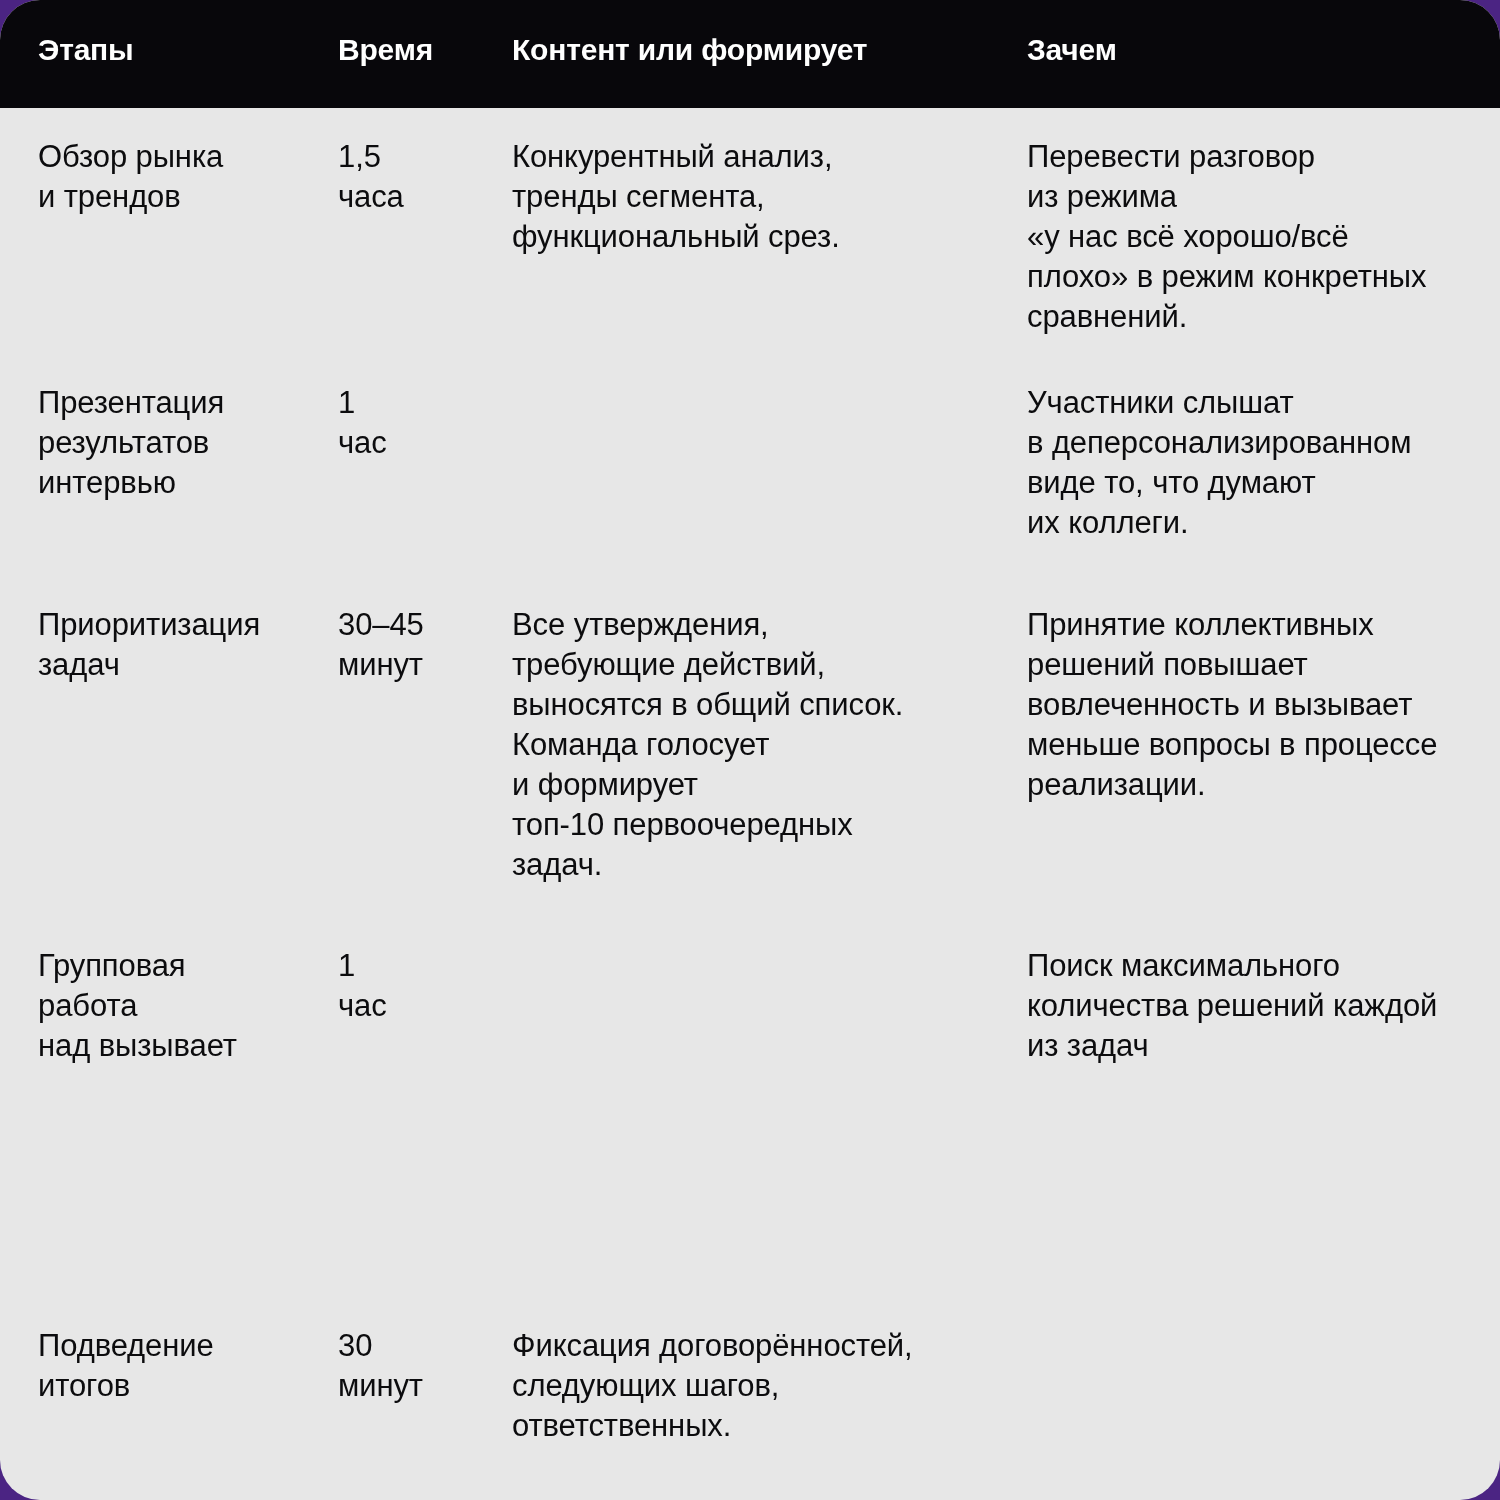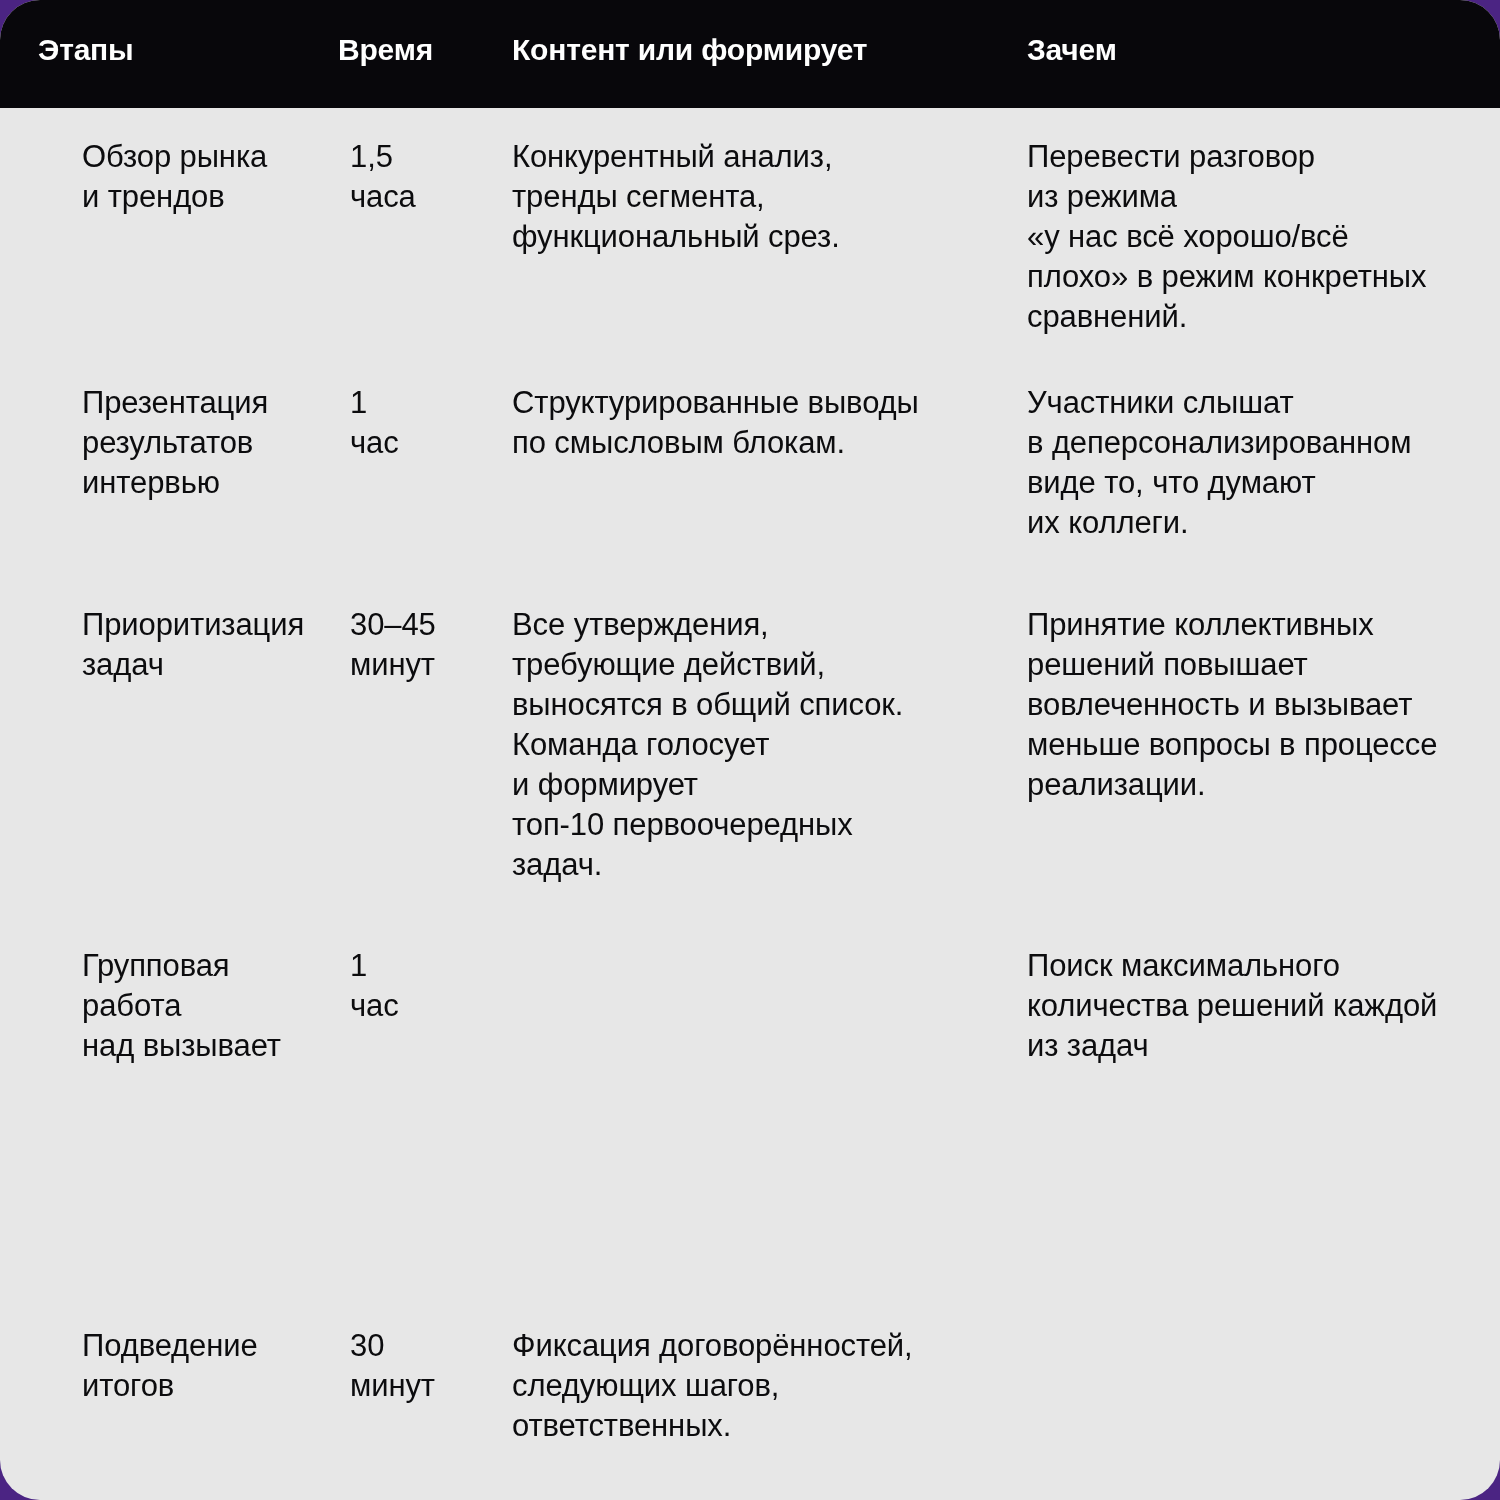--- a/index.html
+++ b/index.html
@@ -64,22 +64,22 @@
 
   .cell {
     position: absolute;
     color: #0c0c0e;
     font-size: 31px;
     line-height: 40px;
     letter-spacing: -0.1px;
     white-space: pre-line;
     font-weight: 400;
   }
-  .c0 { left: 38px;   width: 290px; margin-left: 44px; }
-  .c1 { left: 350px;  width: 165px; }
+  .c0 { left: 38px;   width: 290px; }
+  .c1 { left: 338px;  width: 165px; }
   .c2 { left: 512px;  width: 500px; }
   .c3 { left: 1027px; width: 470px; }
 
   
   .row-0 { height: 246px; }
   .row-1 { height: 222px; }
   .row-2 { height: 341px; }
   .row-3 { height: 380px; }
   .row-4 { height: 200px; }
 
@@ -113,22 +113,20 @@
 плохо» в режим конкретных
 сравнений.</div>
     </div>
 
     <div class="row row-1">
       <div class="cell c0">Презентация
 результатов
 интервью</div>
       <div class="cell c1">1
 час</div>
-      <div class="cell c2">Структурированные выводы
-по смысловым блокам.</div>
       <div class="cell c3">Участники слышат
 в деперсонализированном
 виде то, что думают
 их коллеги.</div>
     </div>
 
     <div class="row row-2">
       <div class="cell c0">Приоритизация
 задач</div>
       <div class="cell c1">30–45

